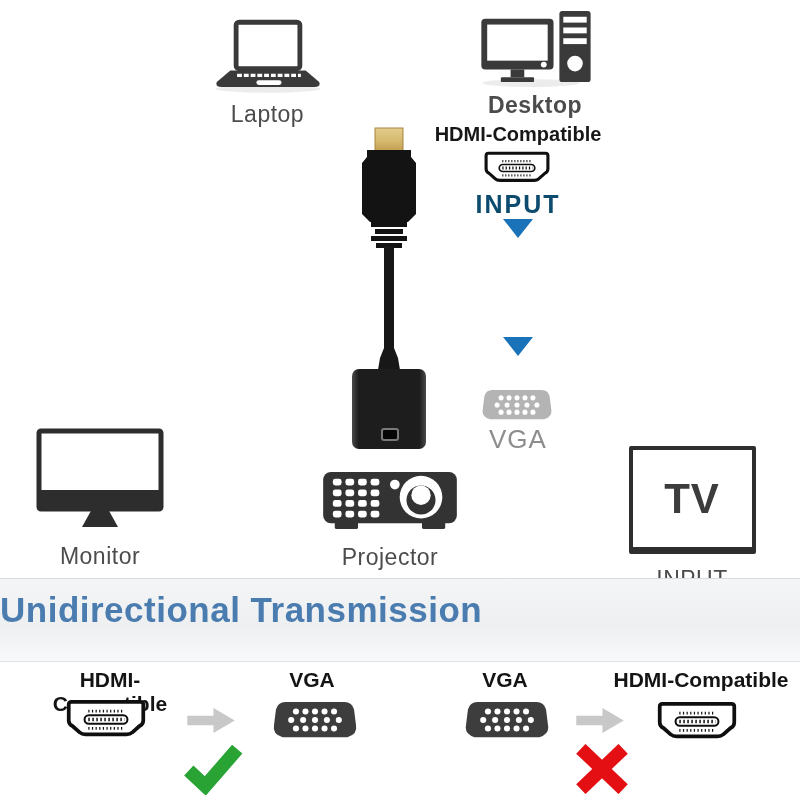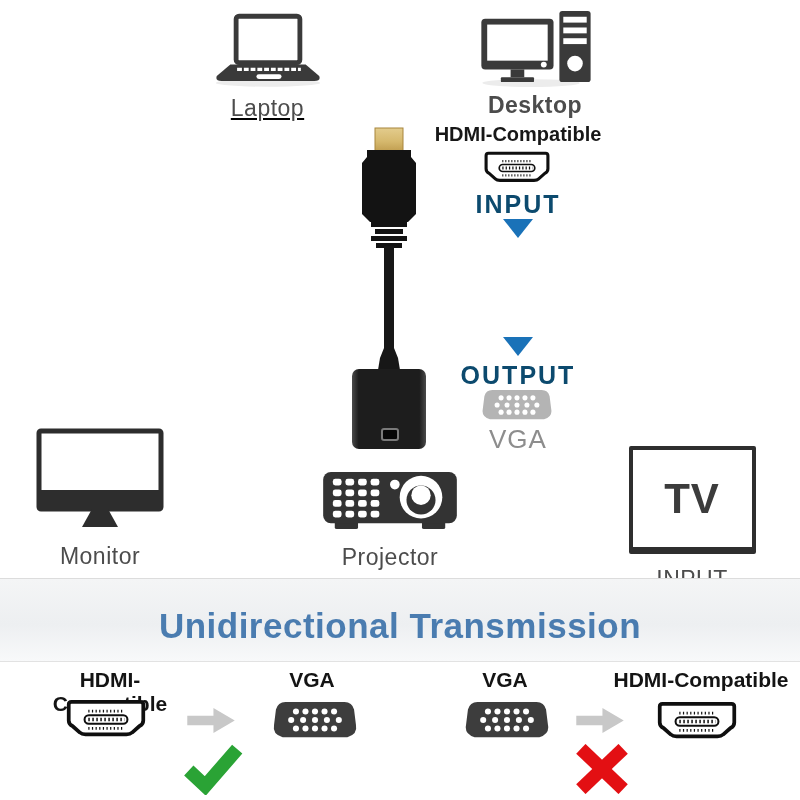--- a/index.html
+++ b/index.html
@@ -12,21 +12,21 @@
   .dev-label{font-size:23px;color:#4c4c4c;letter-spacing:.5px;}
   .conn-label{font-size:20px;font-weight:600;color:#171717;text-align:center;}
   .io-label{font-size:25px;font-weight:600;color:#0c4a6e;letter-spacing:2px;text-align:center;}
   .vga-mid-label{font-size:26px;color:#8d8d8d;text-align:center;letter-spacing:1px;}
   .tri{width:0;height:0;border-left:15px solid transparent;border-right:15px solid transparent;border-top:19px solid #1a72b8;}
   .banner{
     position:absolute;left:0;top:578px;width:800px;height:84px;box-sizing:border-box;
     background:linear-gradient(180deg,#f4f5f6 0%,#edeff1 55%,#f8f9fa 100%);
     border-top:1px solid #dcdcdc;border-bottom:1px solid #e2e2e2;
   }
-  .banner-text{margin:16px;padding-top:11px;text-align:center;font-size:35px;font-weight:bold;color:#4a7cb0;letter-spacing:.5px;}
+  .banner-text{margin:0;padding-top:11px;text-align:left;font-size:35px;font-weight:bold;color:#4a7cb0;letter-spacing:.5px;}
   .tv-box{
     box-sizing:border-box;width:127px;height:108px;background:#fff;
     border:4px solid #2e2e2e;border-bottom-width:7px;border-radius:2px;
     display:flex;align-items:center;justify-content:center;
   }
   .tv-text{font-size:42px;font-weight:600;color:#3c3c3c;letter-spacing:1px;}
   .cmp-label{position:absolute;font-size:21px;font-weight:600;color:#141414;text-align:center;}
   .vga-light{color:#b4b4b4;}
   .vga-dark{color:#3d3d3d;}
   svg{display:block;}
@@ -64,21 +64,21 @@
       </g>
     </symbol>
     <symbol id="sym-arrow" viewBox="0 0 50 32">
       <polygon points="0,11 27,11 27,3 49,16 27,29 27,21 0,21" fill="#c8c8c8"></polygon>
     </symbol>
   </defs>
 </svg>
 
 <div class="stage">
 
-  <div class="grp" style="left:205px;top:13px;width:125px;text-decoration:underline;">
+  <div class="grp" style="left:205px;top:19px;width:125px;">
     <span>
       <svg width="114" height="76" viewBox="0 0 118 78">
         <ellipse cx="59" cy="72" rx="54" ry="4" fill="#ececec"></ellipse>
         <rect x="26" y="3" width="66" height="48" rx="3" fill="#fff" stroke="#3a3a3a" stroke-width="5"></rect>
         <path d="M20,53 L98,53 L112,65 Q114,70 107,70 L11,70 Q4,70 6,65 Z" fill="#3a3a3a"></path>
         <line x1="27" y1="58" x2="93" y2="58" stroke="#fff" stroke-width="3.5" stroke-dasharray="5 2"></line>
         <rect x="47" y="63" width="26" height="5" rx="2.5" fill="#fff"></rect>
       </svg>
     </span>
     <div class="dev-label" style="margin-top:6px;">Laptop</div>
@@ -134,21 +134,20 @@
   <div class="abs conn-label" style="left:418px;top:123px;width:200px;">HDMI-Compatible</div>
   <span class="abs" style="left:481px;top:151px;color:#0f0f0f;">
     <svg width="72" height="34">
         <use href="#sym-hdmi"></use>
       </svg>
   </span>
   <div class="abs io-label" style="left:418px;top:190px;width:200px;">INPUT</div>
   <div class="abs tri" style="left:503px;top:219px;"></div>
 
   <div class="abs tri" style="left:503px;top:337px;"></div>
-  <div class="abs io-label" style="left:418px;top:361px;width:200px;">OUTPUT</div>
   <span class="abs vga-light" style="left:482px;top:388px;">
     <svg width="70" height="34">
         <use href="#sym-vga"></use>
       </svg>
   </span>
   <div class="abs vga-mid-label" style="left:418px;top:424px;width:200px;">VGA</div>
 
   <div class="grp" style="left:25px;top:428px;width:150px;">
     <span>
       <svg width="128" height="106" viewBox="0 0 128 106">

